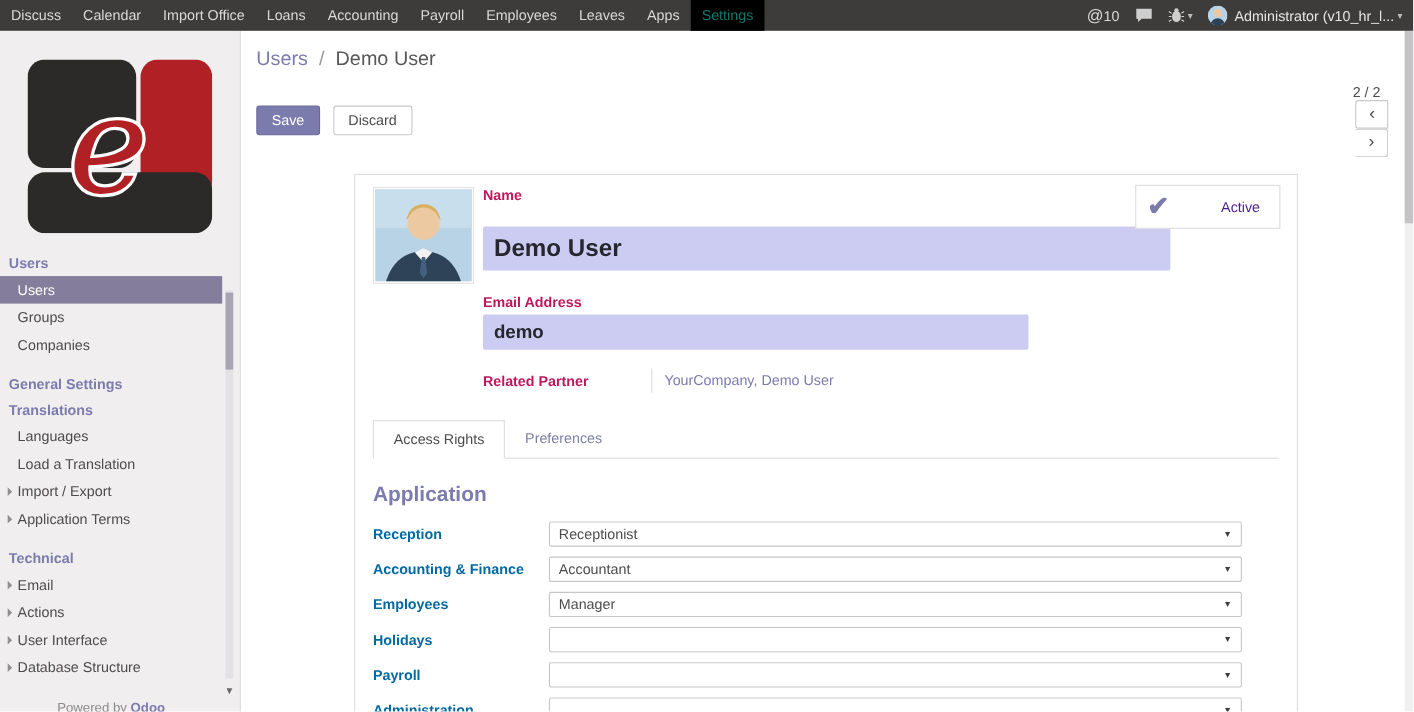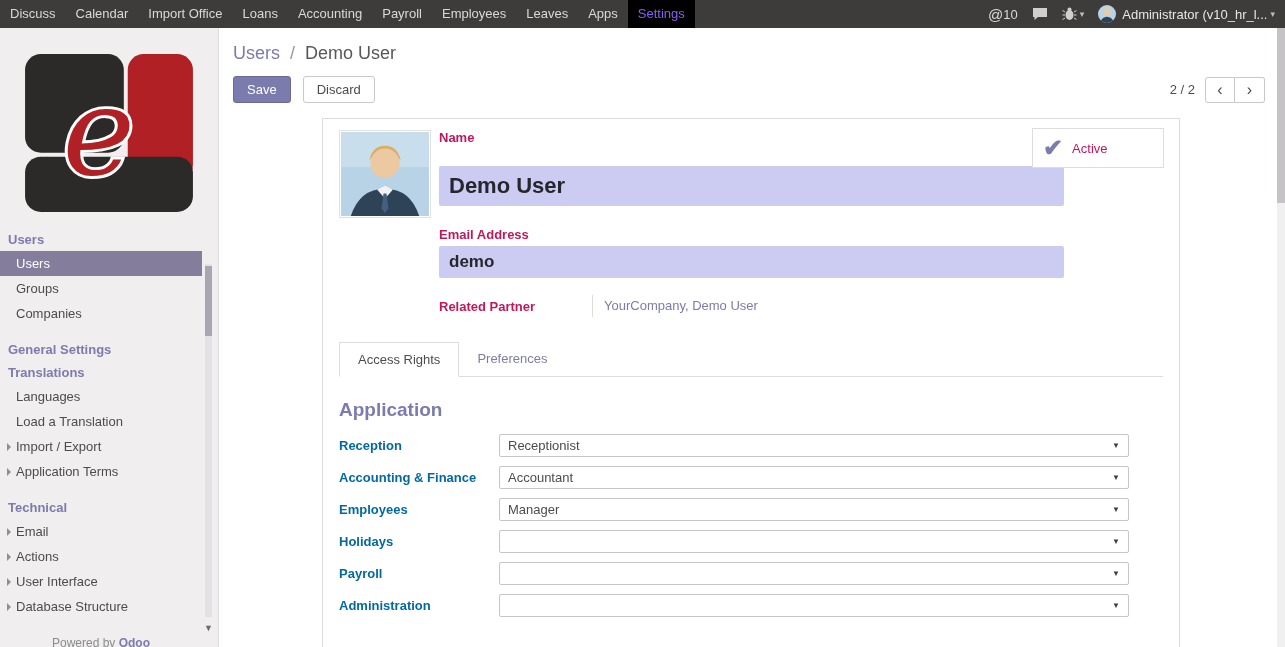--- a/index.html
+++ b/index.html
@@ -2,21 +2,21 @@
 <html><head>
 <meta charset="utf-8">
 <style>
   * { margin:0; padding:0; box-sizing:border-box; }
   body { font-family:"Liberation Sans", sans-serif; background:#fff; }
   .screen { position:relative; width:1285px; height:647px; overflow:hidden; background:#fff; }
 
   
   .topnav { position:absolute; top:0; left:0; right:0; height:28px; background:#3d3c3b; display:flex; align-items:stretch; color:#d9d9d9; font-size:13px; z-index:30; }
   .nav-item { line-height:28px; padding:0 10px; cursor:pointer; white-space:nowrap; }
-  .nav-item.active { background:#000; color:#8b5cf6; }
+  .nav-item.active { background:#000; color:#0f766e; }
   .systray { margin-left:auto; display:flex; align-items:center; padding-right:10px; }
   .systray > * { margin-left:14px; }
   .mention { display:flex; align-items:center; cursor:pointer; }
   .mention .at { font-size:15px; }
   .mention .cnt { margin-left:0; }
   .icon-btn { display:flex; align-items:center; cursor:pointer; }
   .caret-down { font-size:9px; margin-left:3px; color:#bdbdbd; }
   .user-menu { display:flex; align-items:center; cursor:pointer; color:#e6e6e6; }
   .tn-avatar { width:18px; height:18px; border-radius:50%; overflow:hidden; margin-right:6px; flex:none; }
   .user-name { max-width:170px; white-space:nowrap; overflow:hidden; }
@@ -40,39 +40,39 @@
   .content { position:absolute; left:220px; top:28px; right:8px; bottom:0; background:#fff; overflow:hidden; }
   .cp { padding:15px 12px 0 13px; }
   .breadcrumb { font-size:18px; }
   .bc-link { color:#7c7bad; cursor:pointer; }
   .bc-sep { color:#999; padding:0 5px; }
   .bc-current { color:#585858; }
   .actions { margin-top:12px; display:flex; align-items:center; padding-bottom:15px; }
   .btn { font-size:13px; padding:5px 13px; border-radius:3px; cursor:pointer; font-family:inherit; }
   .btn-save { background:#7c7bad; color:#fff; border:1px solid #6a6999; }
   .btn-discard { background:#fff; color:#4c4c4c; border:1px solid #c9c9c9; margin-left:12px; }
-  .pager { margin-left:auto; display:flex; align-items:center; font-size:13px; color:#4c4c4c; }
+  .pager { margin-left:auto; display:flex; align-items:center; font-size:13px; color:#4c4c4c;flex-direction:column; }
   .pager-count { margin-right:10px; }
   .pager-btn { width:30px; height:26px; border:1px solid #c9c9c9; background:#fff; display:flex; align-items:center; justify-content:center; font-size:16px; color:#4c4c4c; cursor:pointer; }
   .pager-btn.prev { border-radius:3px 0 0 3px; }
   .pager-btn.next { border-radius:0 3px 3px 0; border-left:none; }
 
   
   .sheet { margin-left:102px; width:858px; min-height:560px; background:#fff; border:1px solid #dcdcdc; padding:11px 16px 40px; position:relative; }
   .photo { width:92px; height:88px; border:1px solid #e2e2e2; padding:1px; cursor:pointer; flex:none; }
   .photo svg { display:block; width:100%; height:100%; }
   .row-name { display:flex; }
   .name-col { margin-left:8px; flex:1; }
   .field-label { font-size:13px; font-weight:bold; color:#be185d; }
   .name-input { display:block; margin-top:21px; width:625px; height:40px; background:#ccccf2; border:0; border-radius:2px; font-family:inherit; font-weight:bold; font-size:22px; color:#26262e; padding:0 10px; }
   .active-box { position:absolute; top:9px; right:15px; width:132px; height:40px; border:1px solid #ddd; background:#fff; display:flex; align-items:center; cursor:pointer; }
   .check { color:#7c7bad; font-size:24px; font-weight:bold; margin:0 9px 0 10px; line-height:1; }
-  .active-label { font-size:13px; color:#be185d; }
+  .active-label { font-size:13px; color:#4c1d95;margin-left:38px; }
   .email-block { margin-left:100px; margin-top:9px; }
-  .email-input { display:block; margin-top:4px; width:625px; height:32px; background:#ccccf2; border:0; border-radius:2px; font-family:inherit; font-weight:bold; font-size:17px; color:#26262e; padding:0 10px; }
+  .email-input { display:block; margin-top:4px; width:496px; height:32px; background:#ccccf2; border:0; border-radius:2px; font-family:inherit; font-weight:bold; font-size:17px; color:#26262e; padding:0 10px; }
   .related-row { margin-left:100px; margin-top:17px; display:flex; align-items:center; }
   .related-label { width:153px; }
   .related-value { border-left:1px solid #ddd; padding-left:11px; font-size:13px; line-height:22px; color:#7c7bad; cursor:pointer; }
 
   .tabs { margin-top:25px; border-bottom:1px solid #ddd; display:flex; }
   .tab { padding:9px 18px; font-size:13px; color:#7e7ea5; cursor:pointer; }
   .tab.active { border:1px solid #ddd; border-bottom:1px solid #fff; margin-bottom:-1px; background:#fff; color:#4c4c4c; }
 
   .section-title { margin-top:22px; color:#7c7bad; font-size:19px; font-weight:bold; }
   .fgrid { margin-top:13px; }

